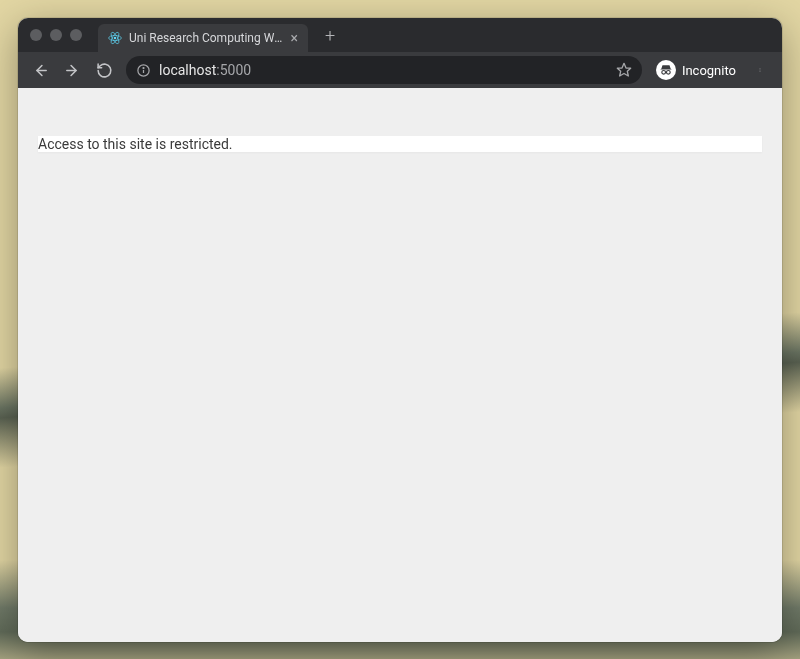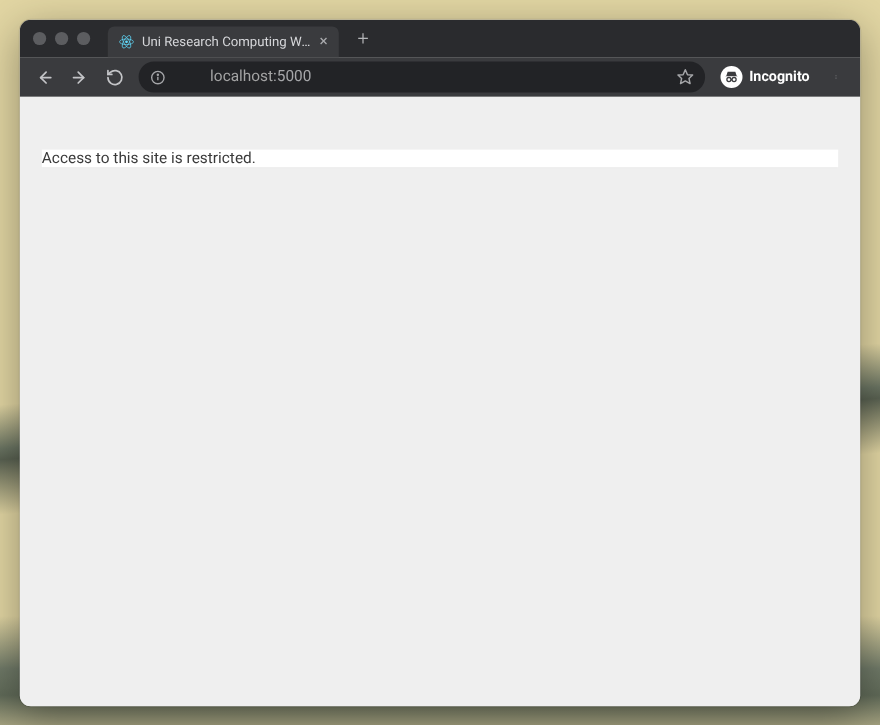--- a/index.html
+++ b/index.html
@@ -158,39 +158,38 @@
     .info-icon svg {
       width: 15px;
       height: 15px;
     }
     .url {
       flex: 1;
       font-size: 14px;
       color: #a5a6a9;
     }
     .url .host {
-      color: #a3a3a3;
-      margin-left: 32px;
+      color: #e5e5e5;
     }
     .star-icon {
       color: #a5a6a9;
       display: flex;
       cursor: pointer;
     }
     .star-icon svg {
       width: 16px;
       height: 16px;
     }
     .incognito-badge {
       display: flex;
       align-items: center;
       gap: 6px;
       color: #ffffff;
       font-size: 13px;
-      font-weight: 700;
+      font-weight: 400;
       padding: 0 6px;
     }
     .incognito-icon {
       width: 20px;
       height: 20px;
       background: #ffffff;
       border-radius: 50%;
       display: flex;
       align-items: center;
       justify-content: center;

